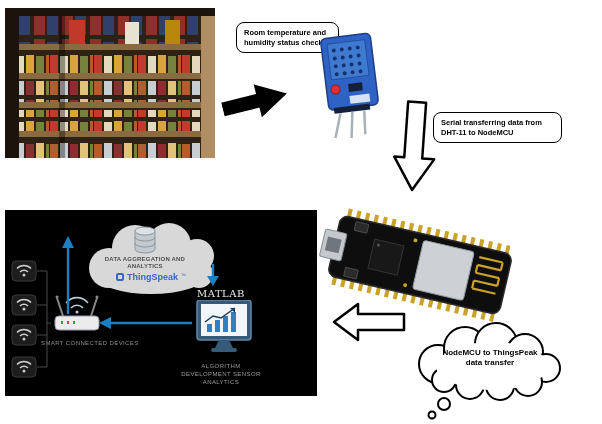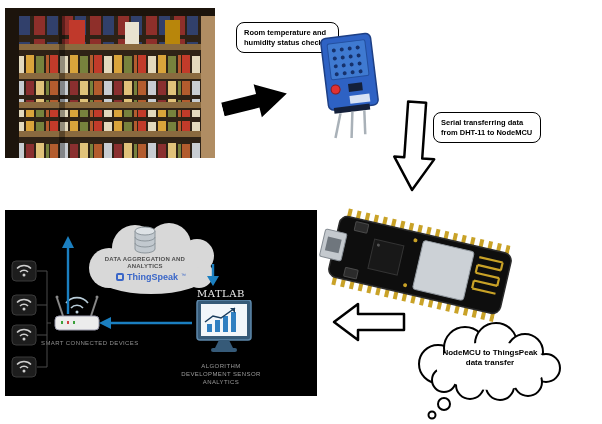--- a/index.html
+++ b/index.html
@@ -4,21 +4,21 @@
 <style>
   * { margin:0; padding:0; box-sizing:border-box; }
   body { font-family:"Liberation Sans", sans-serif; background:#ffffff; }
   .canvas { position:relative; width:602px; height:424px; background:#ffffff; overflow:hidden; }
   .abs { position:absolute; }
 
   
   .callout { position:absolute; background:#fff; border:1.6px solid #000; border-radius:8px;
              padding:5px 7px; font-size:7.5px; font-weight:bold; line-height:9.5px; color:#000; }
   .callout1 { left:236px; top:22px; width:103px; }
-  .callout2 { left:433px; top:112px; width:108px; }
+  .callout2 { left:433px; top:112px; width:129px; }
 
   
   .pantry  { left:5px;  top:8px; }
   .dht     { left:298px; top:28px; }
   .arrow1  { left:222px; top:80px; transform:rotate(-14deg); }
   .arrow2  { left:392px; top:100px; transform:rotate(4deg); }
   .arrow3  { left:330px; top:302px; }
   .nodemcu { left:318px; top:190px; }
 
   

